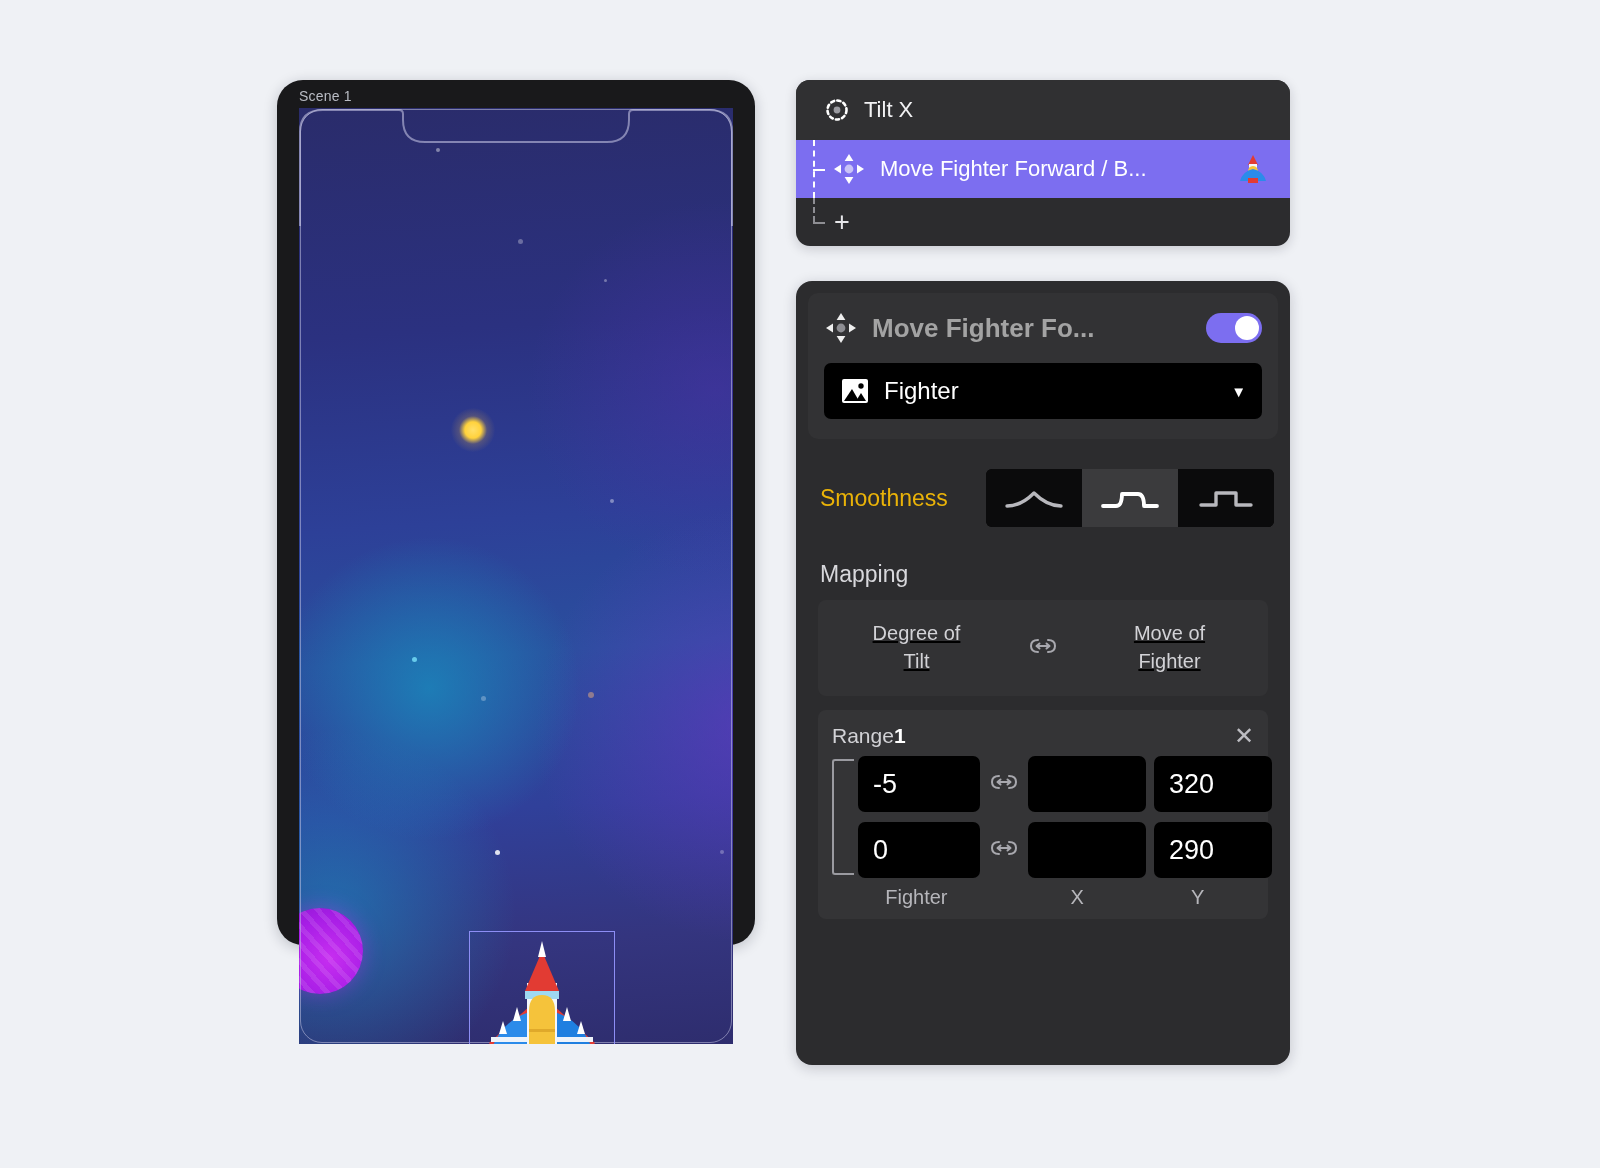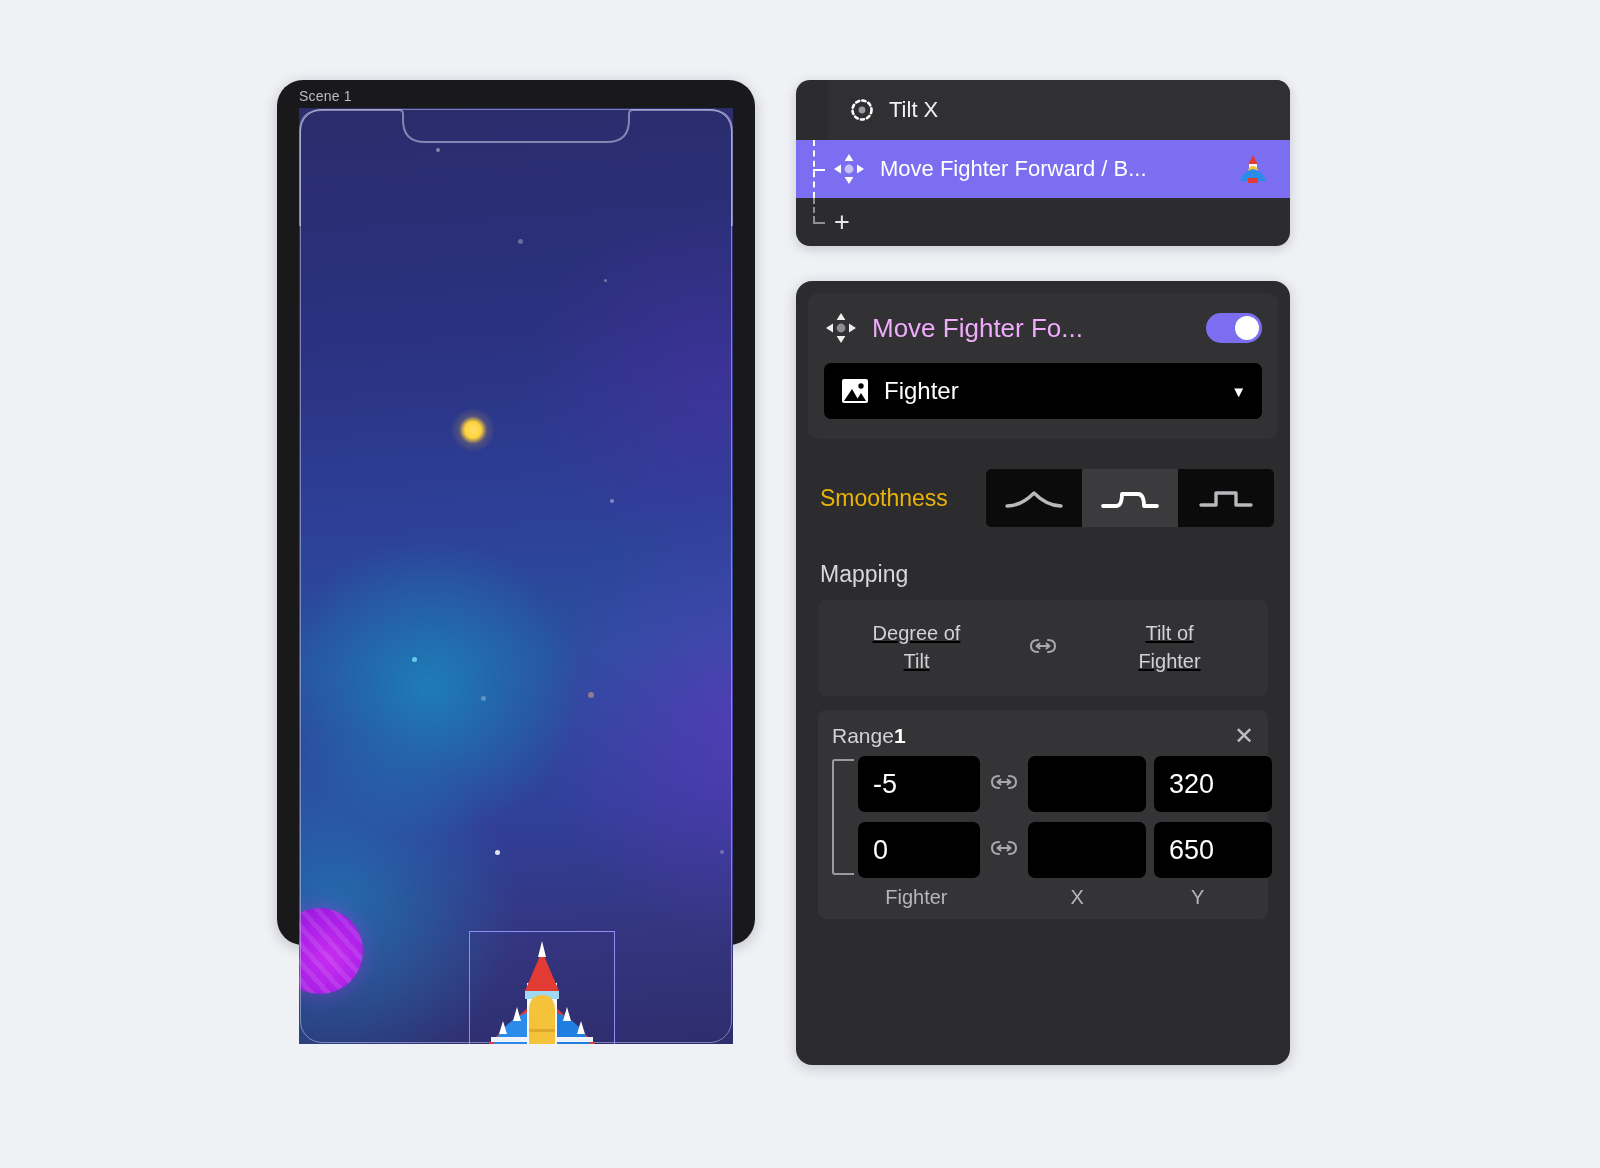--- a/index.html
+++ b/index.html
@@ -70,23 +70,22 @@
   
   .layers-panel {
     position: absolute; left: 796px; top: 80px;
     width: 494px; height: 166px;
     background: #2c2c2e; border-radius: 14px;
     box-shadow: 0 3px 12px rgba(20,22,40,.18);
     overflow: hidden;
   }
   .layer-head {
     display: flex; align-items: center; gap: 13px;
-    height: 60px; padding-left: 20px;
+    height: 60px; padding-left: 27px;
     background: #303032;
-    margin-left: 32px;
   }
   .layer-head-title { color: #f2f2f4; font-size: 22px; }
   .tree-col {
     position: relative; width: 36px; height: 100%; flex: 0 0 36px;
   }
   .vline {
     position: absolute; left: 17px; top: 0; bottom: 0; width: 0;
     border-left: 2px dashed #8e8e93;
   }
   .vline.half { top: 0; height: 50%; bottom: auto; }
@@ -114,22 +113,22 @@
     background: #2c2c2e; border-radius: 16px;
     box-shadow: 0 3px 14px rgba(20,22,40,.20);
     padding: 12px;
   }
   .insp-card {
     background: #323234; border-radius: 10px;
     padding: 18px 16px 20px 16px;
   }
   .insp-title-row { display: flex; align-items: center; gap: 14px; }
   .insp-title {
-    color: #f0abfc; font-size: 26px; flex: 1;
-    white-space: nowrap; overflow: hidden;
+    color: #a3a3a3; font-size: 26px; flex: 1;
+    white-space: nowrap; overflow: hidden; font-weight: bold;
   }
   .toggle {
     width: 56px; height: 30px; border-radius: 15px;
     background: #7c6ef0; position: relative; flex: 0 0 56px;
   }
   .toggle .knob {
     position: absolute; right: 3px; top: 3px;
     width: 24px; height: 24px; border-radius: 50%;
     background: #fff;
   }
@@ -375,21 +374,21 @@
       <div class="map-link">
         <svg width="34" height="20" viewBox="0 0 34 20">
           <path d="M12 4 Q5 4 5 10 Q5 16 12 16" fill="none" stroke="#a8a8ae" stroke-width="2" stroke-linecap="round"></path>
           <path d="M22 4 Q29 4 29 10 Q29 16 22 16" fill="none" stroke="#a8a8ae" stroke-width="2" stroke-linecap="round"></path>
           <path d="M11 10 L23 10" stroke="#a8a8ae" stroke-width="2" stroke-linecap="round"></path>
           <path d="M13.5 7.5 L10.5 10 L13.5 12.5" fill="none" stroke="#a8a8ae" stroke-width="2" stroke-linecap="round" stroke-linejoin="round"></path>
           <path d="M20.5 7.5 L23.5 10 L20.5 12.5" fill="none" stroke="#a8a8ae" stroke-width="2" stroke-linecap="round" stroke-linejoin="round"></path>
         </svg>
       </div>
       <div class="map-col">
-        <div>Tilt of</div>
+        <div>Move of</div>
         <div>Fighter</div>
       </div>
     </div>
 
     <div class="range-card">
       <div class="range-head">
         <span class="range-title"><span>Range</span><b>1</b></span>
         <span class="close-x">✕</span>
       </div>
 
@@ -417,21 +416,21 @@
               <svg width="34" height="20" viewBox="0 0 34 20">
                 <path d="M12 4 Q5 4 5 10 Q5 16 12 16" fill="none" stroke="#a8a8ae" stroke-width="2" stroke-linecap="round"></path>
                 <path d="M22 4 Q29 4 29 10 Q29 16 22 16" fill="none" stroke="#a8a8ae" stroke-width="2" stroke-linecap="round"></path>
                 <path d="M11 10 L23 10" stroke="#a8a8ae" stroke-width="2" stroke-linecap="round"></path>
                 <path d="M13.5 7.5 L10.5 10 L13.5 12.5" fill="none" stroke="#a8a8ae" stroke-width="2" stroke-linecap="round" stroke-linejoin="round"></path>
                 <path d="M20.5 7.5 L23.5 10 L20.5 12.5" fill="none" stroke="#a8a8ae" stroke-width="2" stroke-linecap="round" stroke-linejoin="round"></path>
               </svg>
             </div>
             <div class="num-field f-x"></div>
             <div class="gap-mid"></div>
-            <div class="num-field f-y">650</div>
+            <div class="num-field f-y">290</div>
           </div>
         </div>
       </div>
 
       <div class="rg-labels">
         <span class="lbl-degree">Fighter</span>
         <span class="lbl-sp1"></span>
         <span class="lbl-x">X</span>
         <span class="lbl-sp2"></span>
         <span class="lbl-y">Y</span>

